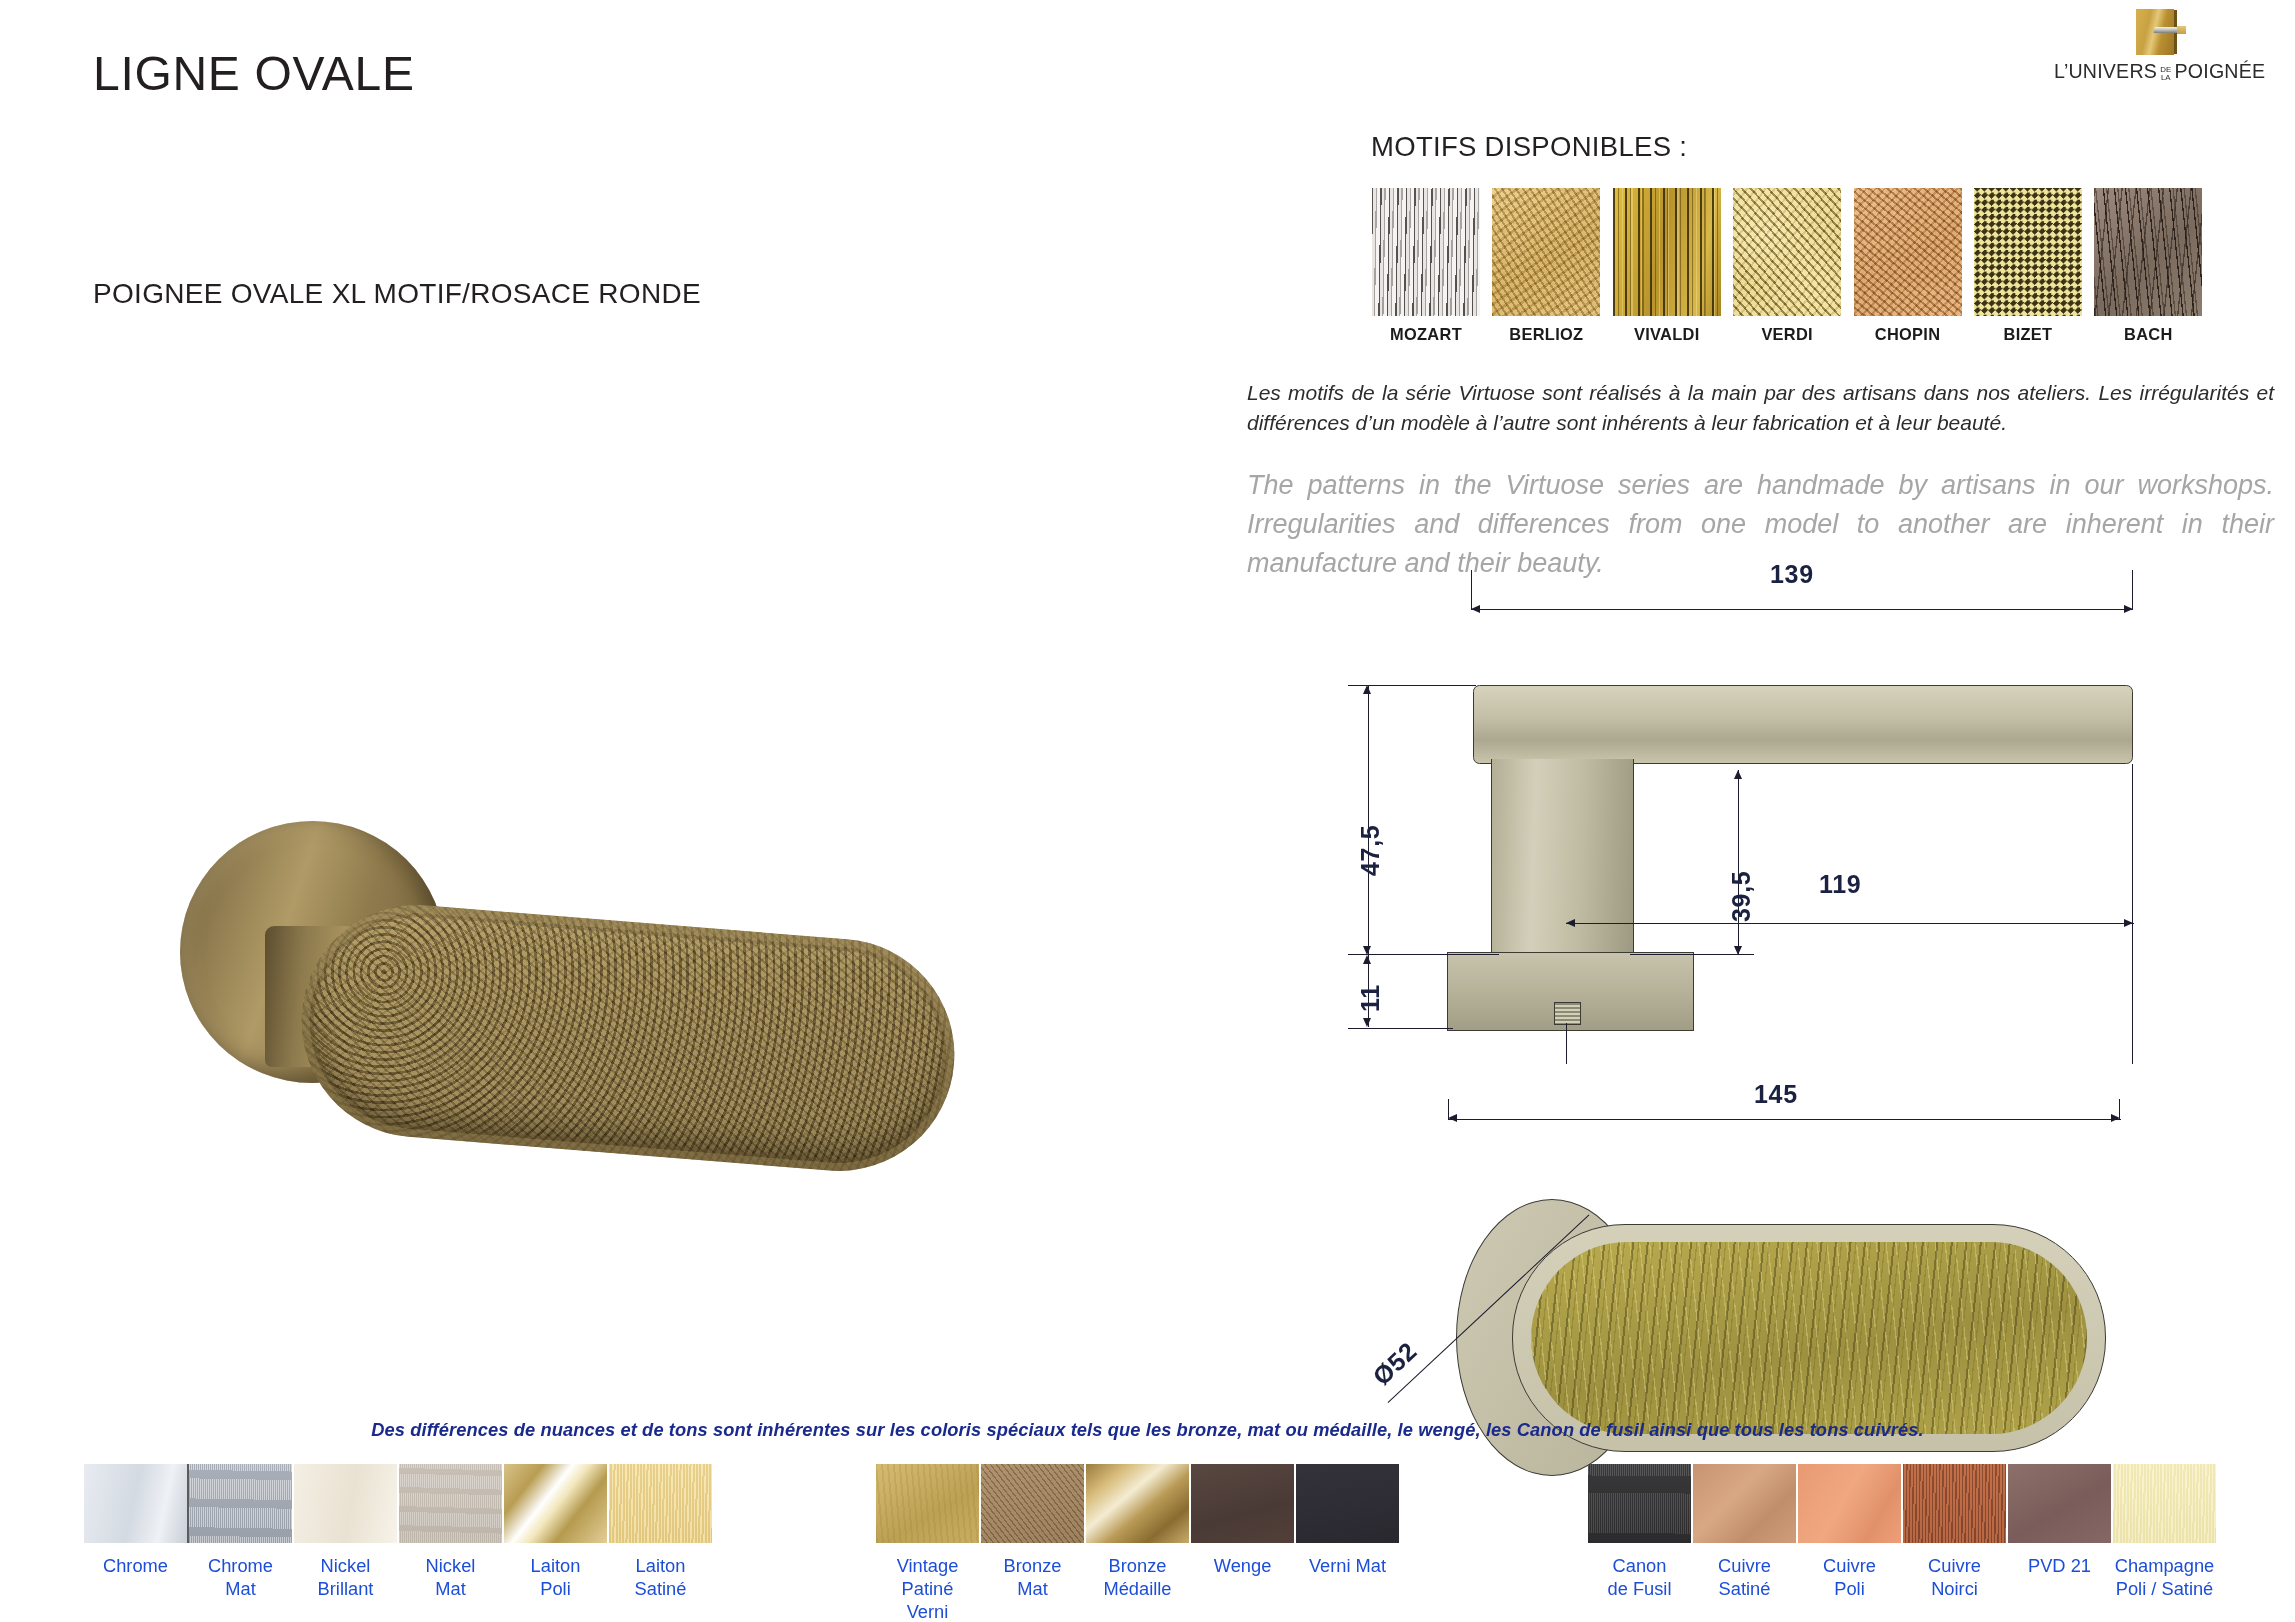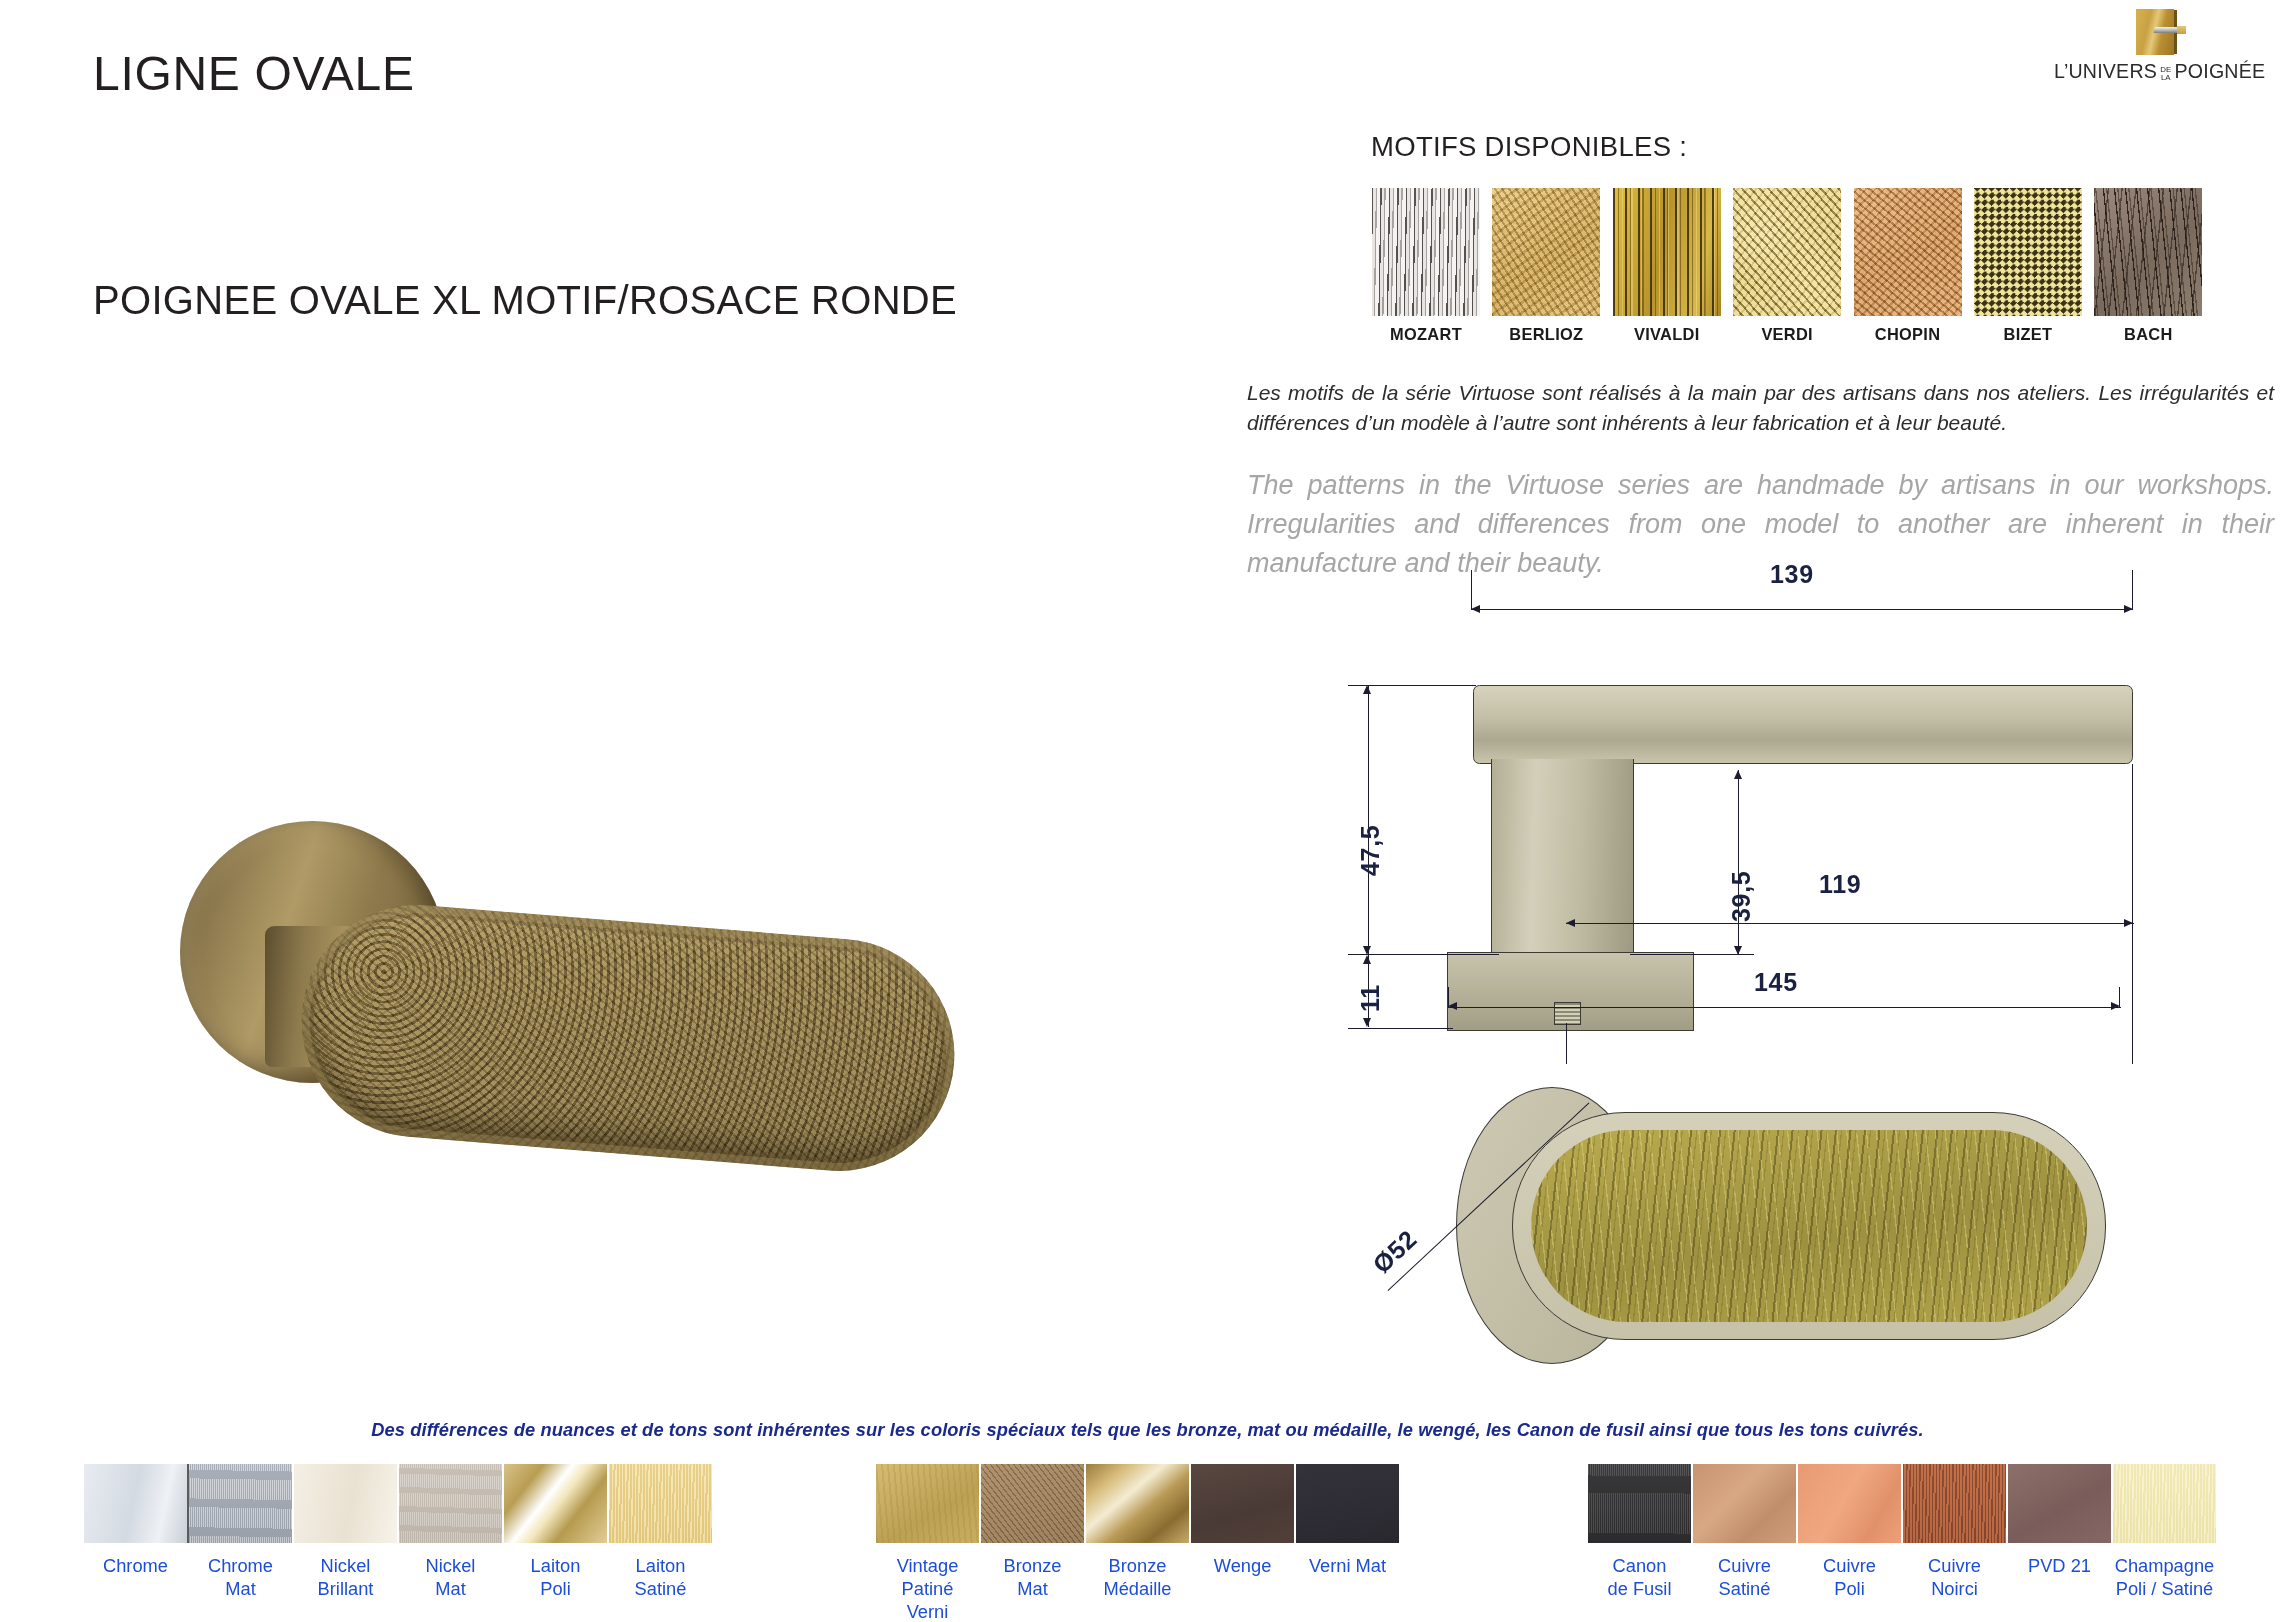--- a/index.html
+++ b/index.html
@@ -24,21 +24,21 @@
     font-size: 48px;
     letter-spacing: 0.7px;
     font-weight: 400;
     color: #231f20;
     white-space: nowrap;
   }
   #product-subtitle {
     position: absolute;
     left: 93px;
     top: 278px;
-    font-size: 40px;
+    font-size: 28px;
     letter-spacing: 0.3px;
     font-weight: 400;
     color: #231f20;
     white-space: nowrap;
   }
 
   
   #brand-logo {
     position: absolute;
     right: 7.9px;
@@ -245,21 +245,21 @@
   .lever-rim {
     position: absolute;
     left: 0; top: 0; right: 0; bottom: 0;
     border-radius: 116px;
     border: 8.5px solid rgba(146,126,78,.55);
     box-shadow: inset 0 0 0 3.9px rgba(96,80,44,.35);
   }
 
   
   #tech-side-view { position: absolute; left: 1296px; top: 523px; width: 857px; height: 432px; }
-  #tech-top-view  { position: absolute; left: 1296px; top: 956px; width: 870px; height: 366px; }
+  #tech-top-view  { position: absolute; left: 1296px; top: 1068px; width: 870px; height: 366px; }
   .dimline { position: absolute; background: #1c1c2e; }
   .dim-h { height: 1.3px; }
   .dim-v { width: 1.3px; }
   .dim-text {
     position: absolute;
     font-size: 25px;
     font-weight: 600;
     color: #1b2140;
     letter-spacing: 0.7px;
     white-space: nowrap;

